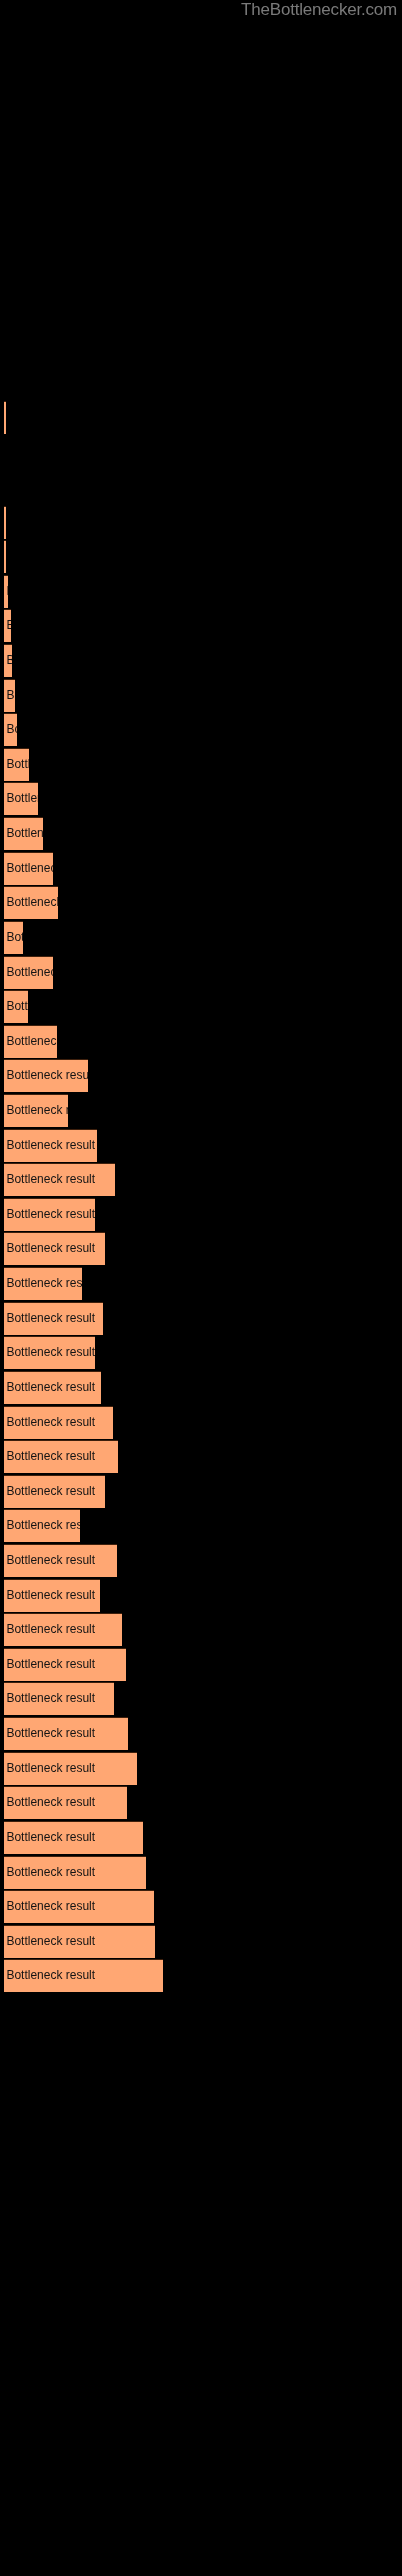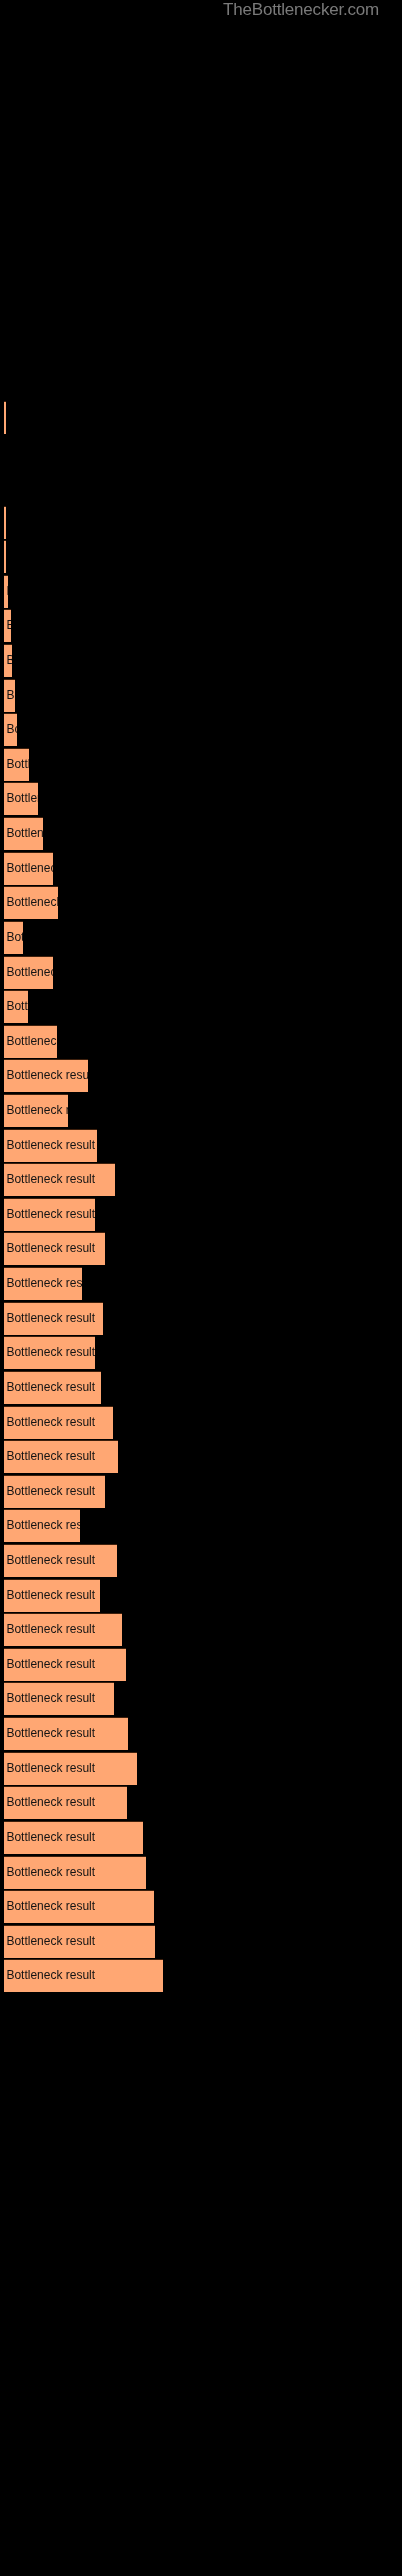--- a/index.html
+++ b/index.html
@@ -14,21 +14,21 @@
     overflow: hidden;
     font-family: "Liberation Sans", sans-serif;
   }
   #site-header {
     position: absolute;
     top: 0;
     left: 0;
     width: 403px;
     height: 21px;
     text-align: right;
-    padding-right: 24px;
+    padding-right: 6px;
     box-sizing: border-box;
   }
   #site-header .wordmark {
     display: inline-block;
     color: #7a7a7a;
     font-size: 17px;
     line-height: 19.3px;
     letter-spacing: -0.2px;
     font-family: "Liberation Sans", sans-serif;
     white-space: nowrap;

